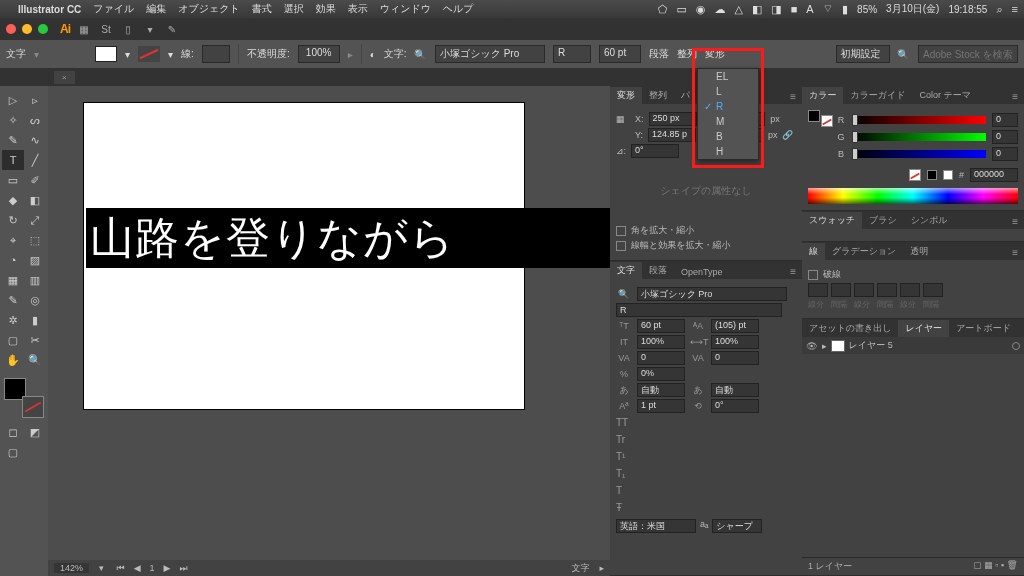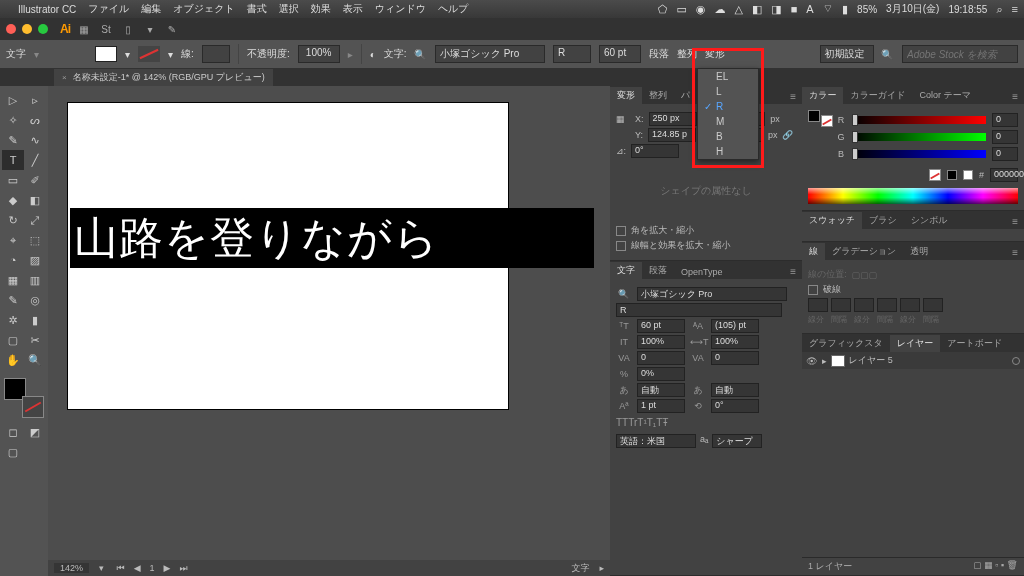--- a/index.html
+++ b/index.html
@@ -41,21 +41,21 @@
 .tools .row { display:flex; }
 .tools .tbtn { width: 22px; height: 20px; display:flex; align-items:center; justify-content:center; color:#ccc; font-size:11px; }
 .tools .tbtn.sel { background:#2d2d2d; }
 .tools .colorpick { margin-top: 6px; width: 42px; height: 42px; position: relative; }
 .tools .colorpick .fg { position:absolute; left:2px; top:2px; width:22px; height:22px; background:#000; border:1px solid #888; }
 .tools .colorpick .bg { position:absolute; right:0; bottom:0; width:22px; height:22px; background:#444; border:1px solid #888; }
 .tools .colorpick .bg::after{content:"";position:absolute;left:1px;right:1px;top:9px;height:2px;background:#d33;transform:rotate(-30deg);}
 .tools .viewmode { display:flex; flex-direction:column; margin-top:4px; }
 
 .canvaswrap { flex:1; background:#4d4d4d; position:relative; overflow:hidden; }
-.artboard { position:absolute; left:20px; top:17px; width:440px; height:306px; background:#fff; box-shadow: 0 0 0 1px #000; }
+.artboard { position:absolute; left:36px; top:17px; width:440px; height:306px; background:#fff; box-shadow: 0 0 0 1px #000; }
 .textbox { position:absolute; left:2px; top:105px; width:524px; height:60px; background:#000; color:#fff; font-size:44px; line-height:60px; padding-left:4px; letter-spacing: 1px; white-space:nowrap; }
 .statusbar { position:absolute; left:0; right:0; bottom:0; height:16px; background:#424242; display:flex; align-items:center; padding: 0 6px; gap:10px; font-size:9px; color:#bbb; }
 .statusbar .zoom { background:#353535; padding:0 6px; }
 .statusbar .nav { display:flex; gap:3px; }
 .statusbar .nav span{ padding:0 3px; }
 
 
 .panels { width: 414px; background: #424242; display:flex; }
 .pcol1 { width: 192px; display:flex; flex-direction:column; }
 .pcol2 { width: 222px; display:flex; flex-direction:column; }
@@ -90,39 +90,39 @@
 .sw-n::after{content:"";position:absolute;left:0;right:0;top:5px;height:2px;background:#d33;transform:rotate(-30deg);}
 
 
 .layerrow { display:flex; align-items:center; gap:4px; background:#3a3a3a; padding:2px 4px; }
 .layerrow .eye { width:12px; }
 .layerrow .thumb { width:14px; height:12px; background:#fff; border:1px solid #666; }
 .layercount { padding:2px 6px; font-size:9px; color:#aaa; border-top:1px solid #2a2a2a; }
 
 
 .charpanel .row2 .ico { width:16px; text-align:center; color:#999; }
-.ttrow { display:flex; gap:0; margin-top:4px; }
+.ttrow { display:flex; gap:6px; margin-top:4px;flex-direction:column; }
 .ttrow span { font-size:10px; color:#999; }
 .langrow { display:flex; gap:4px; margin-top:6px; }
 .langrow .inp { width:80px; }
 
 
 .highlightbox { position:absolute; left:692px; top:48px; width:72px; height:120px; border:3px solid #ff1a1a; z-index:50; pointer-events:none; }
 .fontdd { position:absolute; left:697px; top:68px; width:62px; background:#535353; border:1px solid #2a2a2a; z-index:40; box-shadow:0 2px 6px rgba(0,0,0,.5); }
 .fontdd .opt { padding:2px 6px; font-size:10px; color:#ccc; display:flex; align-items:center; gap:4px; }
 .fontdd .opt.sel { color:#58a6ff; }
 .fontdd .opt .chk{ width:8px; }
 </style>
 </head>
 <body>
 
 <div class="menubar">
   <div class="left">
     <span class="apple"></span>
-    <span style="font-weight:400">Illustrator CC</span>
+    <span style="font-weight:700">Illustrator CC</span>
     <span>ファイル</span>
     <span>編集</span>
     <span>オブジェクト</span>
     <span>書式</span>
     <span>選択</span>
     <span>効果</span>
     <span>表示</span>
     <span>ウィンドウ</span>
     <span>ヘルプ</span>
   </div>
@@ -180,27 +180,26 @@
   <span class="ticon" style="color:#888">🔍</span>
   <span class="sel" style="width:110px">小塚ゴシック Pro</span>
   <span class="sel" style="width:38px">R</span>
   <span class="sel" style="width:42px">60 pt</span>
   <span>段落</span>
   <span>整列</span>
   <span>変形</span>
   <span style="flex:1"></span>
   <span class="sel" style="width:54px">初期設定</span>
   <span class="ticon" style="color:#777">🔍</span>
-  <input class="sel" style="width: 116px; color: rgb(119, 119, 119); font-style: italic;" placeholder="Adobe Stock を検索">
+  <input class="sel" style="width: 100px; color: rgb(119, 119, 119);" placeholder="Adobe Stock を検索">
 </div>
 
 <div class="doctab">
   <div class="tab">
     <span class="x">×</span>
-    <span>名称未設定-1* @ 142% (RGB/GPU プレビュー)</span>
   </div>
 </div>
 
 <div class="main">
 
   <div class="tools">
     <div class="row">
         <div class="tbtn">▷</div>
         <div class="tbtn">▹</div>
       </div>
@@ -438,21 +437,21 @@
                   </div>
                   <span class="inp" style="width:26px">0</span>
                 </div>
             </div>
           </div>
           <div class="hexrow">
               <div class="sw-n"></div>
               <div style="width:10px;height:10px;background:#000;border:1px solid #888"></div>
               <div style="width:10px;height:10px;background:#fff;border:1px solid #888"></div>
               <span>#</span>
-              <span class="inp" style="width:28px">000000</span>
+              <span class="inp" style="width:48px">000000</span>
             </div>
           <div class="spectrum"></div>
         </div>
       </div>
 
       <div class="panel">
         <div class="ptabs">
           <div class="ptab act">スウォッチ</div>
           <div class="ptab">ブラシ</div>
           <div class="ptab">シンボル</div>
@@ -462,24 +461,20 @@
       </div>
 
       <div class="panel">
         <div class="ptabs">
           <div class="ptab act">線</div>
           <div class="ptab">グラデーション</div>
           <div class="ptab">透明</div>
           <div class="pmenu">≡</div>
         </div>
         <div class="pbody">
-          <div class="row2" style="color:#666">
-              <span>線の位置:</span>
-              <span>▢▢▢</span>
-            </div>
           <div class="row2">
               <span class="cb"></span>
               <span>破線</span>
             </div>
           <div class="row2" style="color:#666;font-size:8px;gap:3px">
             <span class="inp" style="width:20px"></span>
               <span class="inp" style="width:20px"></span>
               <span class="inp" style="width:20px"></span>
               <span class="inp" style="width:20px"></span>
               <span class="inp" style="width:20px"></span>
@@ -492,21 +487,21 @@
               <span>間隔</span>
               <span>線分</span>
               <span>間隔</span>
           </div>
         </div>
       </div>
 
 
       <div class="panel" style="flex:1;display:flex;flex-direction:column">
         <div class="ptabs">
-          <div class="ptab">グラフィックスタ</div>
+          <div class="ptab">アセットの書き出し</div>
           <div class="ptab act">レイヤー</div>
           <div class="ptab">アートボード</div>
         </div>
         <div class="pbody" style="flex:1;padding:0">
           <div class="layerrow">
             <span class="eye">👁</span>
             <span>▸</span>
             <div class="thumb"></div>
             <span>レイヤー 5</span>
             <span style="margin-left:auto;width:8px;height:8px;border:1px solid #888;border-radius:50%"></span>

